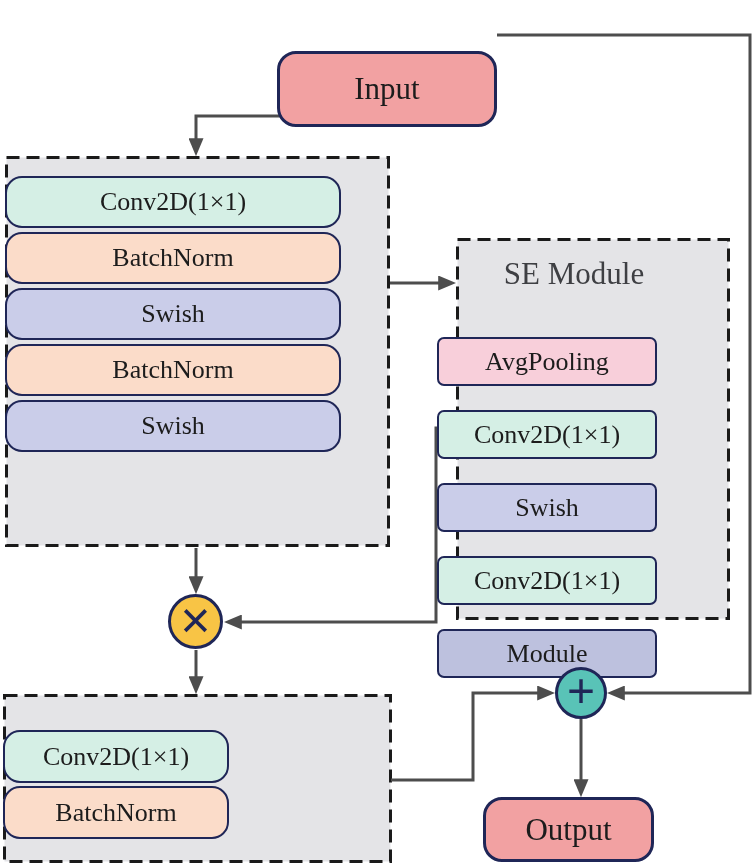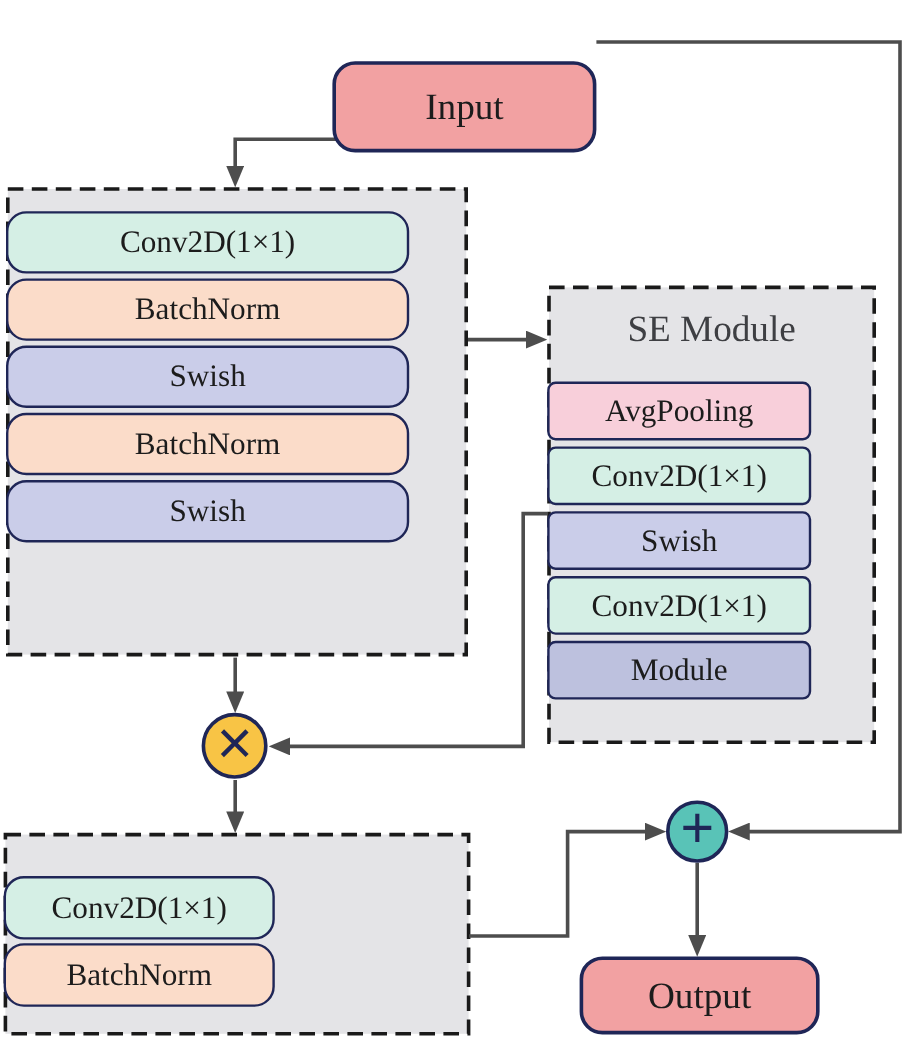--- a/index.html
+++ b/index.html
@@ -14,27 +14,27 @@
     font-family:"Liberation Serif", serif; color:var(--text); overflow:hidden;
   }
   .wires{position:absolute; left:0; top:0; z-index:0;}
   .io-box{
     position:absolute; z-index:2; box-sizing:border-box;
     background:var(--io_fill); border:3px solid var(--node_border); border-radius:19px;
     display:flex; align-items:center; justify-content:center;
     font-size:31px;
   }
   .io-box.input{left:277px; top:3px; width:220px; height:76px;margin-top:48px;}
-  .io-box.output{left:483px; top:797px; width:200px; height:65px;}
+  .io-box.output{left:483px; top:797px; width:171px; height:65px;}
   .block{
     position:absolute; z-index:1; box-sizing:border-box;
     display:flex; flex-direction:column; 
   }
   .block.main{left:5px; top:156px; width:385px; height:391px; padding-top:20px; gap:4px;}
-  .block.se{left:456px; top:238px; width:274px; height:381px; padding-top:16px;}
+  .block.se{left:437px; top:238px; width:274px; height:381px; padding-top:16px;gap:19px;}
   .block.proj{left:3px; top:694px; width:389px; height:169px; padding-top:36px; gap:3px;}
   .se-title{
     height:40px; line-height:40px; margin-bottom:24px;
     font-size:31px; color:var(--se_title_color); text-align:center;
   }
   .row{
     box-sizing:border-box; flex:0 0 auto;
     border:2.5px solid var(--node_border); border-radius:17px;
     display:flex; align-items:center; justify-content:center;
     font-size:26px; background:#fff;

